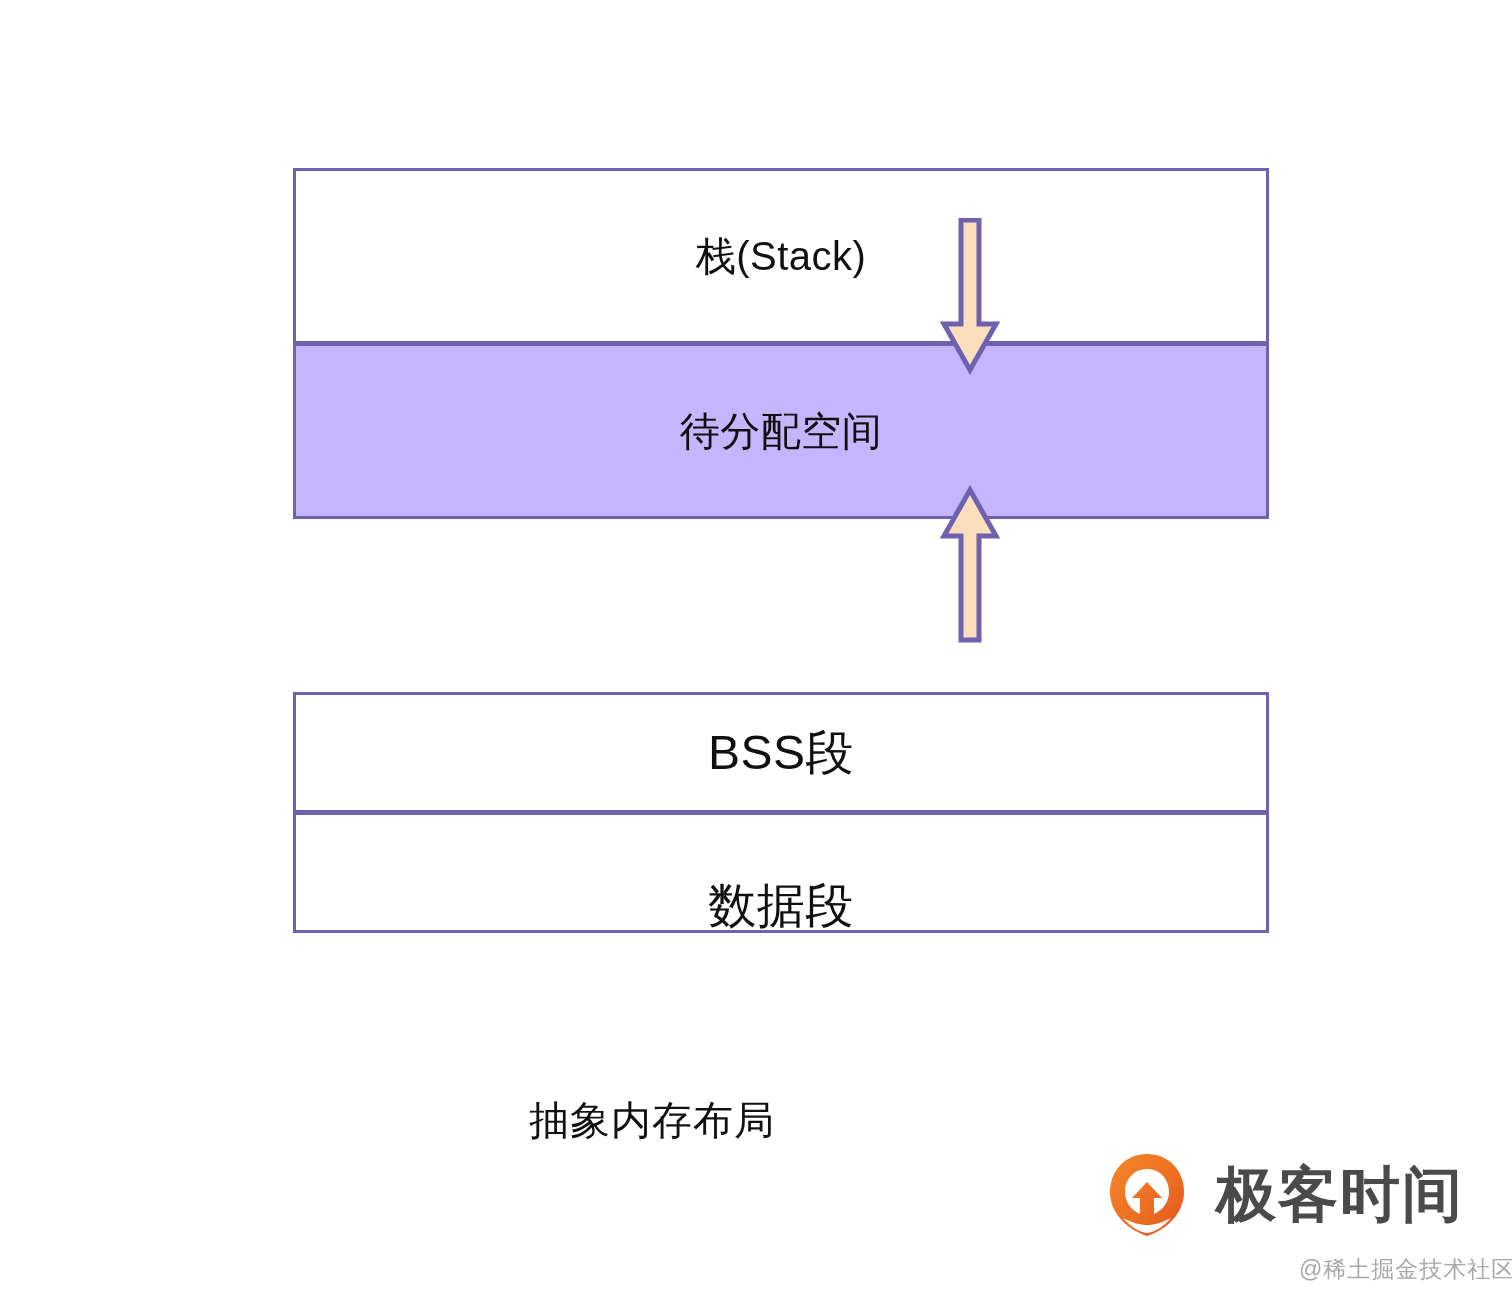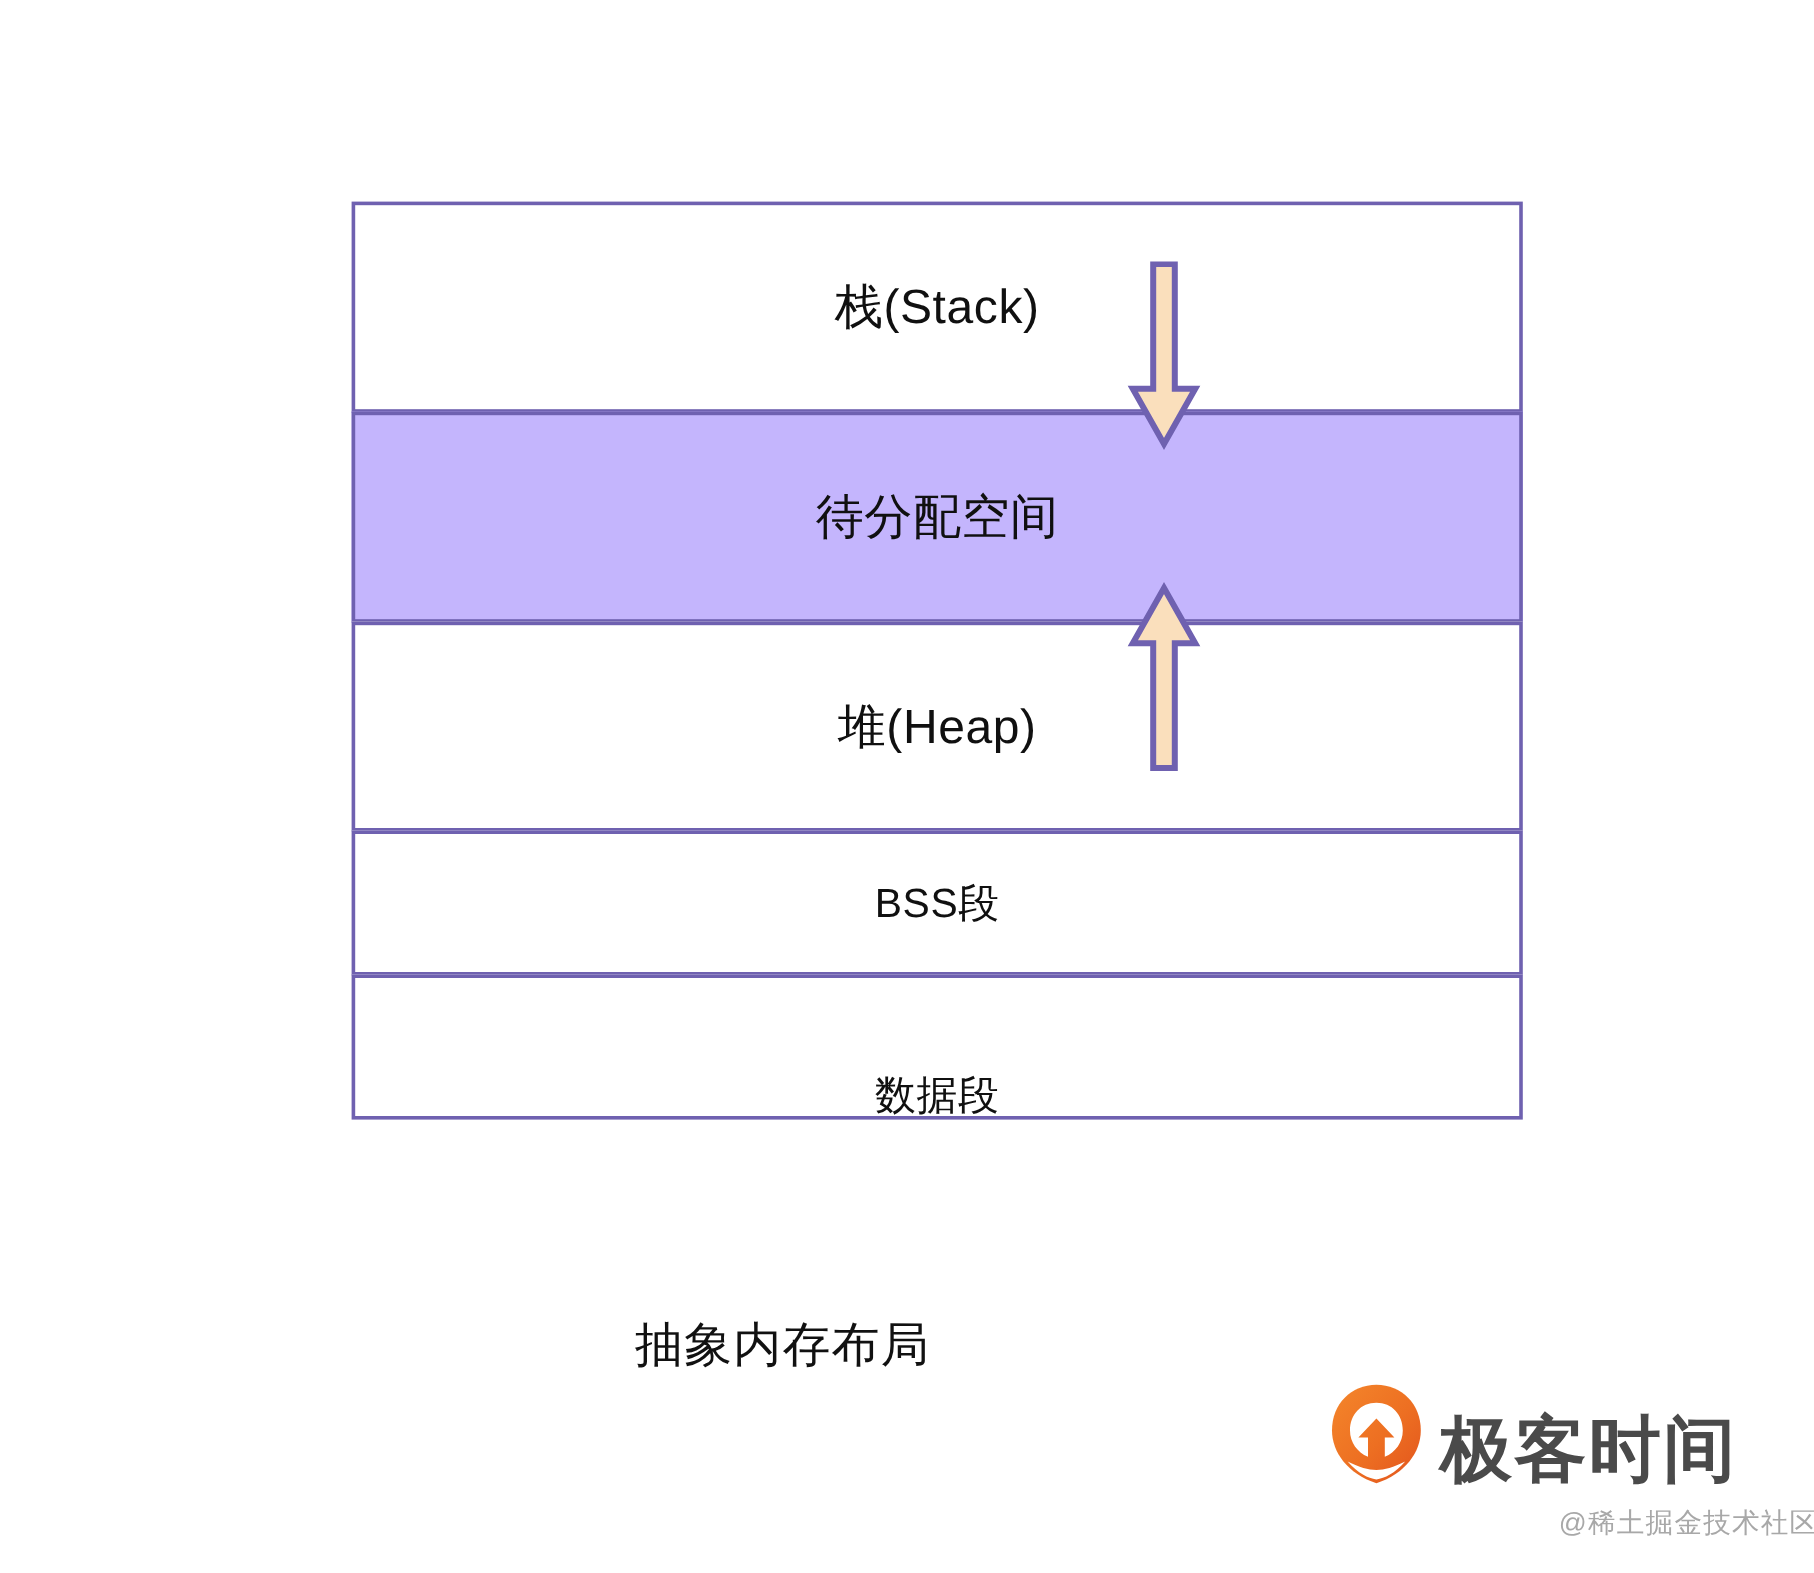--- a/index.html
+++ b/index.html
@@ -42,21 +42,21 @@
 
   .seg-label {
     font-size: 40px;
     color: #101010;
     line-height: 1;
     letter-spacing: 0.5px;
     white-space: nowrap;
     user-select: none;
   }
   .seg-label.small {
-    font-size: 34px;
+    font-size: 48px;
   }
 
   
   .mem-arrow {
     position: absolute;
     pointer-events: none;
   }
 
   
   #diagram-caption {
@@ -69,22 +69,22 @@
     color: #111111;
     letter-spacing: 1px;
   }
 
   
   #brand-block {
     position: absolute;
     left: 1108px;
     top: 1152px;
     display: flex;
-    align-items: flex-end;
-    gap: 14px;
+    align-items: center;
+    gap: 30px;
   }
   #brand-name {
     font-size: 60px;
     font-weight: bold;
     color: #4a4a4a;
     letter-spacing: 2px;
     line-height: 1;
   }
 
   #site-watermark {
@@ -103,23 +103,20 @@
 <div id="memory-diagram">
 
   <div class="seg-row" id="row-stack" style="top:0px; height:176px;">
     <span class="seg-label">栈(Stack)</span>
   </div>
 
   <div class="seg-row is-free" id="row-free" style="top:175px; height:176px;">
     <span class="seg-label">待分配空间</span>
   </div>
 
-  <div class="seg-row" id="row-heap" style="top:350px; height:175px;">
-    <span class="seg-label">堆(Heap)</span>
-  </div>
 
   <div class="seg-row" id="row-bss" style="top:524px; height:121px;">
     <span class="seg-label small">BSS段</span>
   </div>
 
   <div class="seg-row" id="row-data" style="top:644px; height:121px;align-items:flex-end;">
     <span class="seg-label small">数据段</span>
   </div>
 
 

